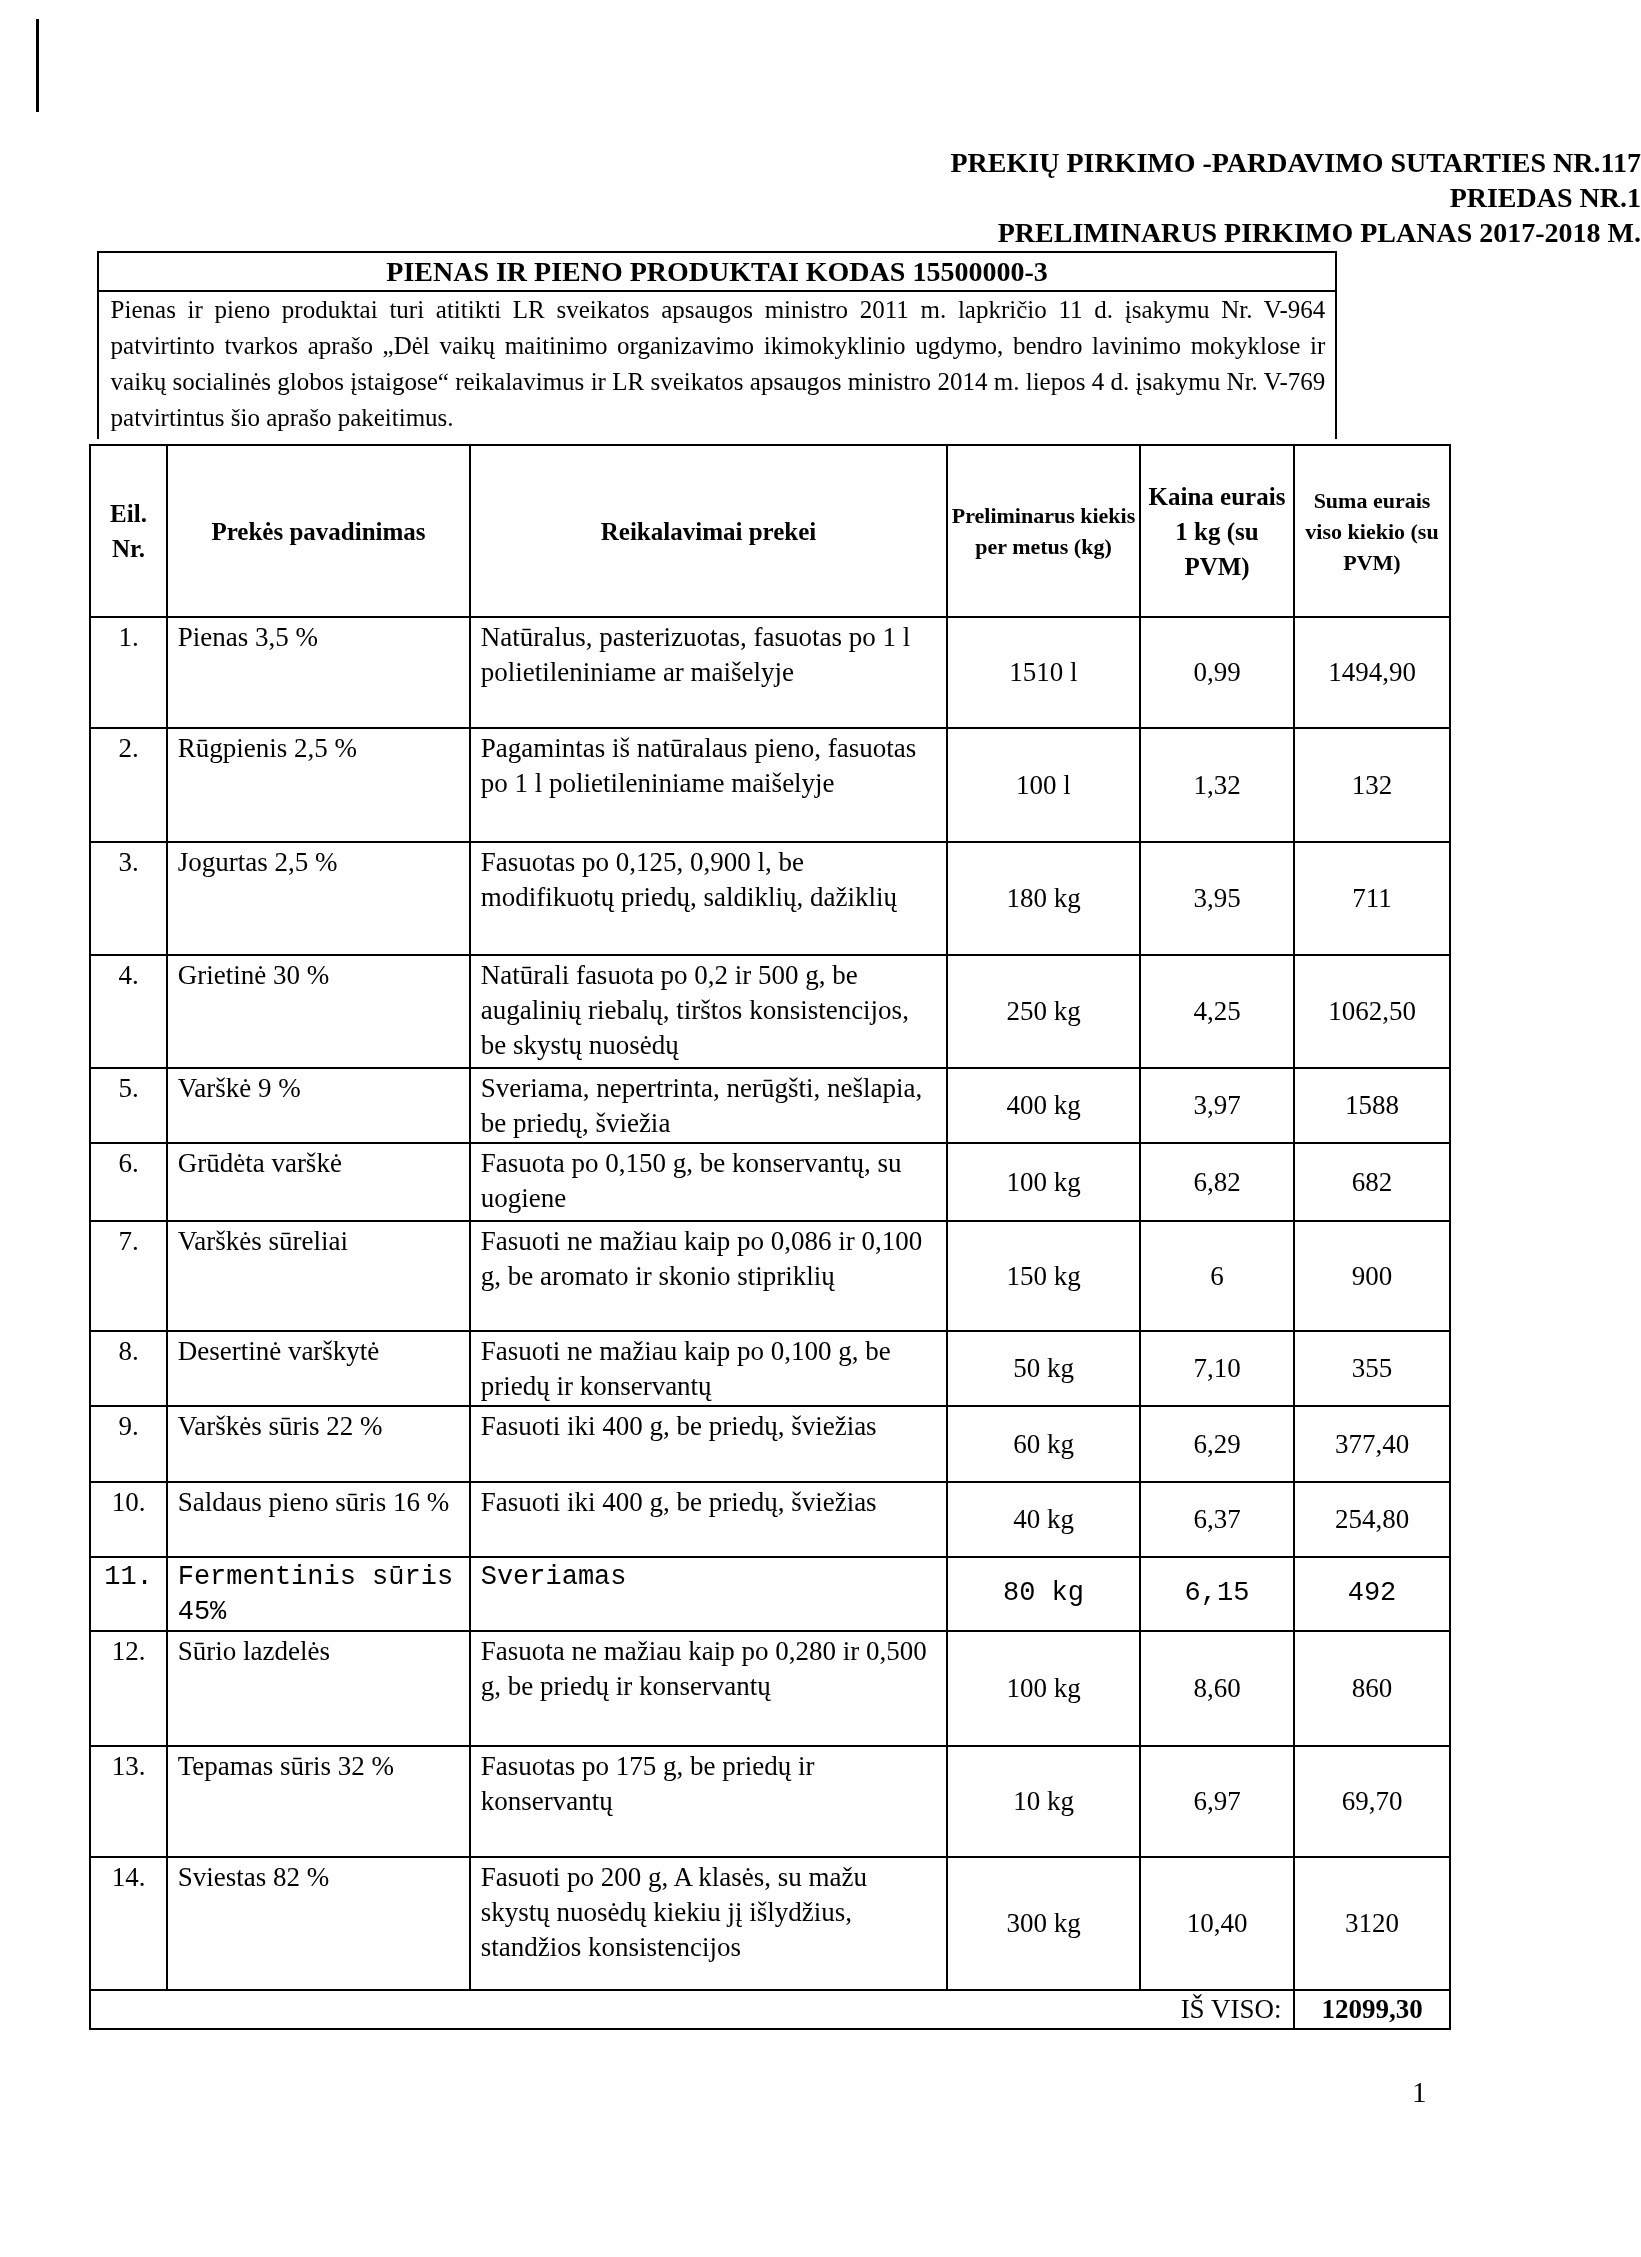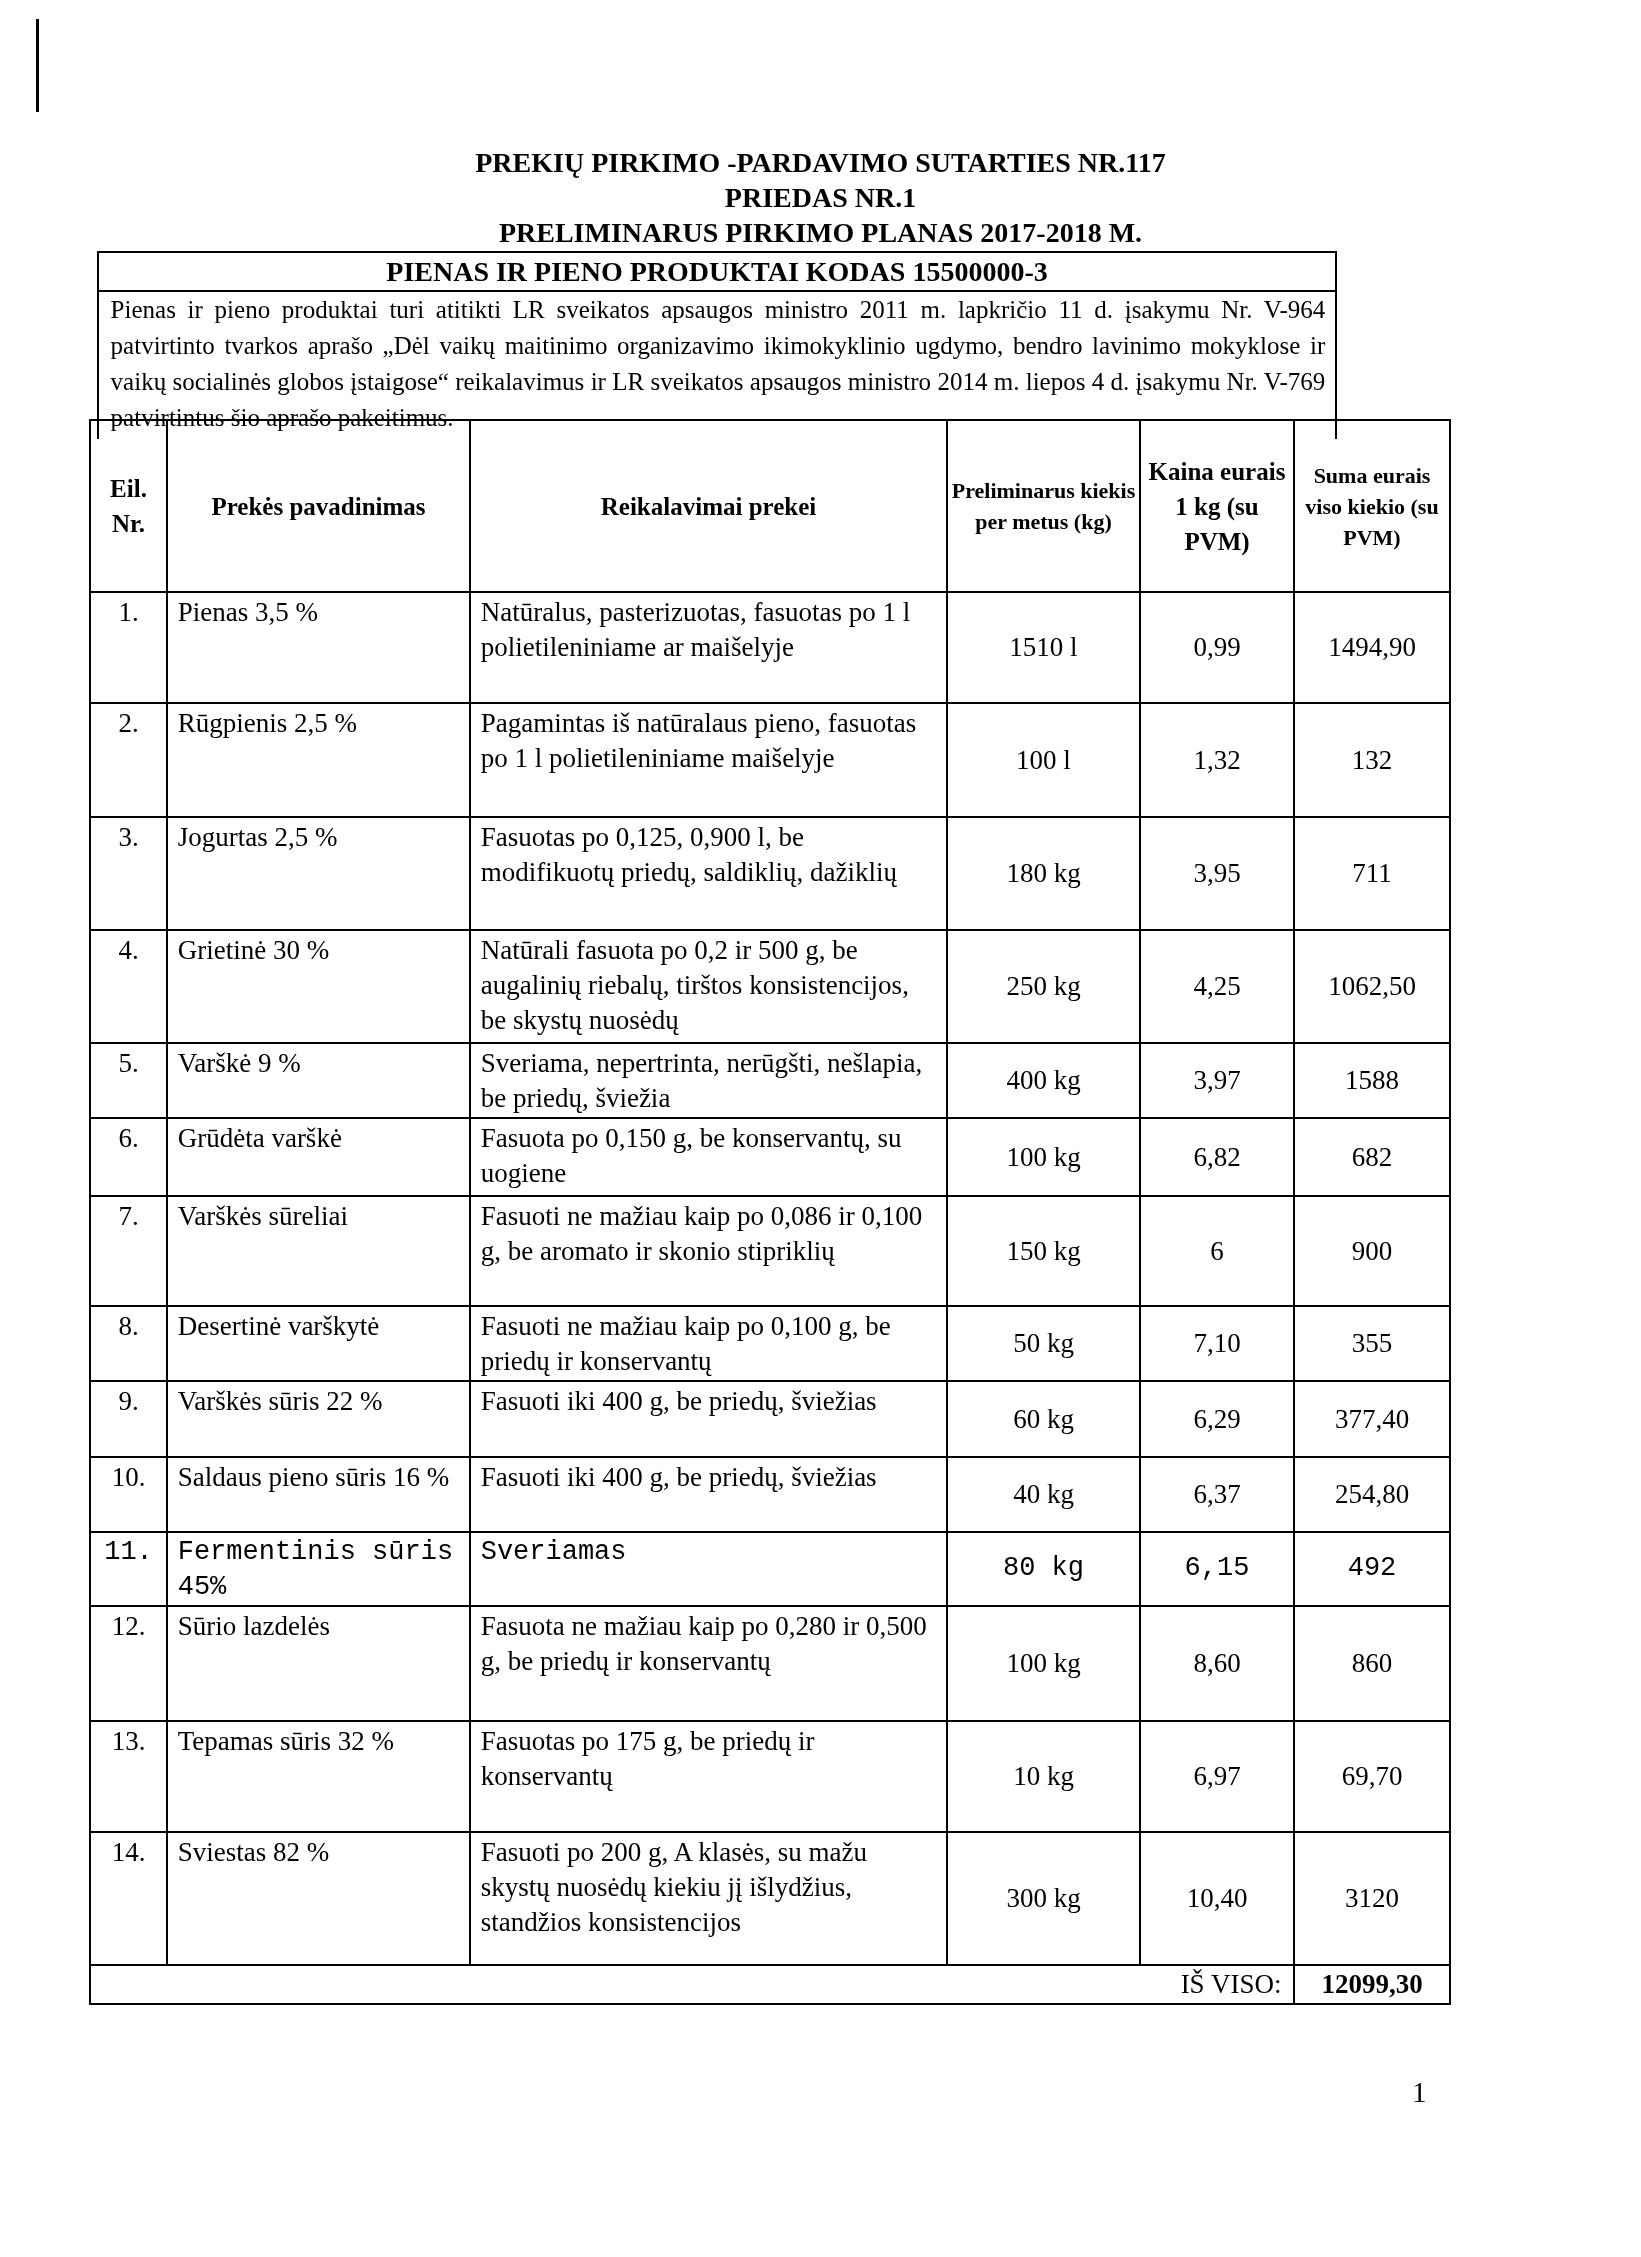--- a/index.html
+++ b/index.html
@@ -2,26 +2,26 @@
 <html><head>
 <meta charset="utf-8">
 <style>
   html, body { margin: 0; padding: 0; background: #ffffff; }
   body {
     width: 1641px; height: 2257px; position: relative; overflow: hidden;
     font-family: "Liberation Serif", "DejaVu Serif", serif; color: #000;
   }
   .margin-mark { position: absolute; left: 36px; top: 19.3px; width: 2.9px; height: 93px; background: #000; }
   .titles { position: absolute; left: 0; top: 145px; width: 1641px; text-align: center; }
-  .titles div { font-weight: bold; font-size: 28px; line-height: 35px; }
+  .titles div { font-weight: bold; font-size: 28px; line-height: 35px; text-align: right; }
   .box { position: absolute; left: 97px; top: 251px; width: 1240px; border: 2.9px solid #000; border-bottom: none; box-sizing: border-box; }
   .box .cat { text-align: center; font-weight: bold; font-size: 28px; height: 37px; line-height: 37px; border-bottom: 2.9px solid #000; }
   .box .intro { font-size: 25px; line-height: 36px; padding: 0 9.7px 0 11.6px; text-align: justify; height: 147px; box-sizing: border-box; }
   table.items {
-    position: absolute; left: 89px; top: 419px; width: 1361px;
+    position: absolute; left: 89px; top: 444px; width: 1361px;
     border-collapse: collapse; table-layout: fixed;
     font-size: 27px;
   }
   table.items th, table.items td { border: 2.4px solid #000; vertical-align: top; padding: 0; }
   table.items th { font-weight: bold; vertical-align: middle; text-align: center; line-height: 35px; font-size: 25px; }
   table.items th.small { font-size: 22px; line-height: 31px; }
   table.items td.nr { text-align: center; padding-top: 1.9px; line-height: 35px; }
   table.items td.name { padding: 1.9px 7.7px 0 9.7px; line-height: 35px; }
   table.items td.req { padding: 1.9px 5.8px 0 9.7px; line-height: 35px; margin-top: 8px; }
   table.items td.num { text-align: center; vertical-align: middle; line-height: 35px; }

